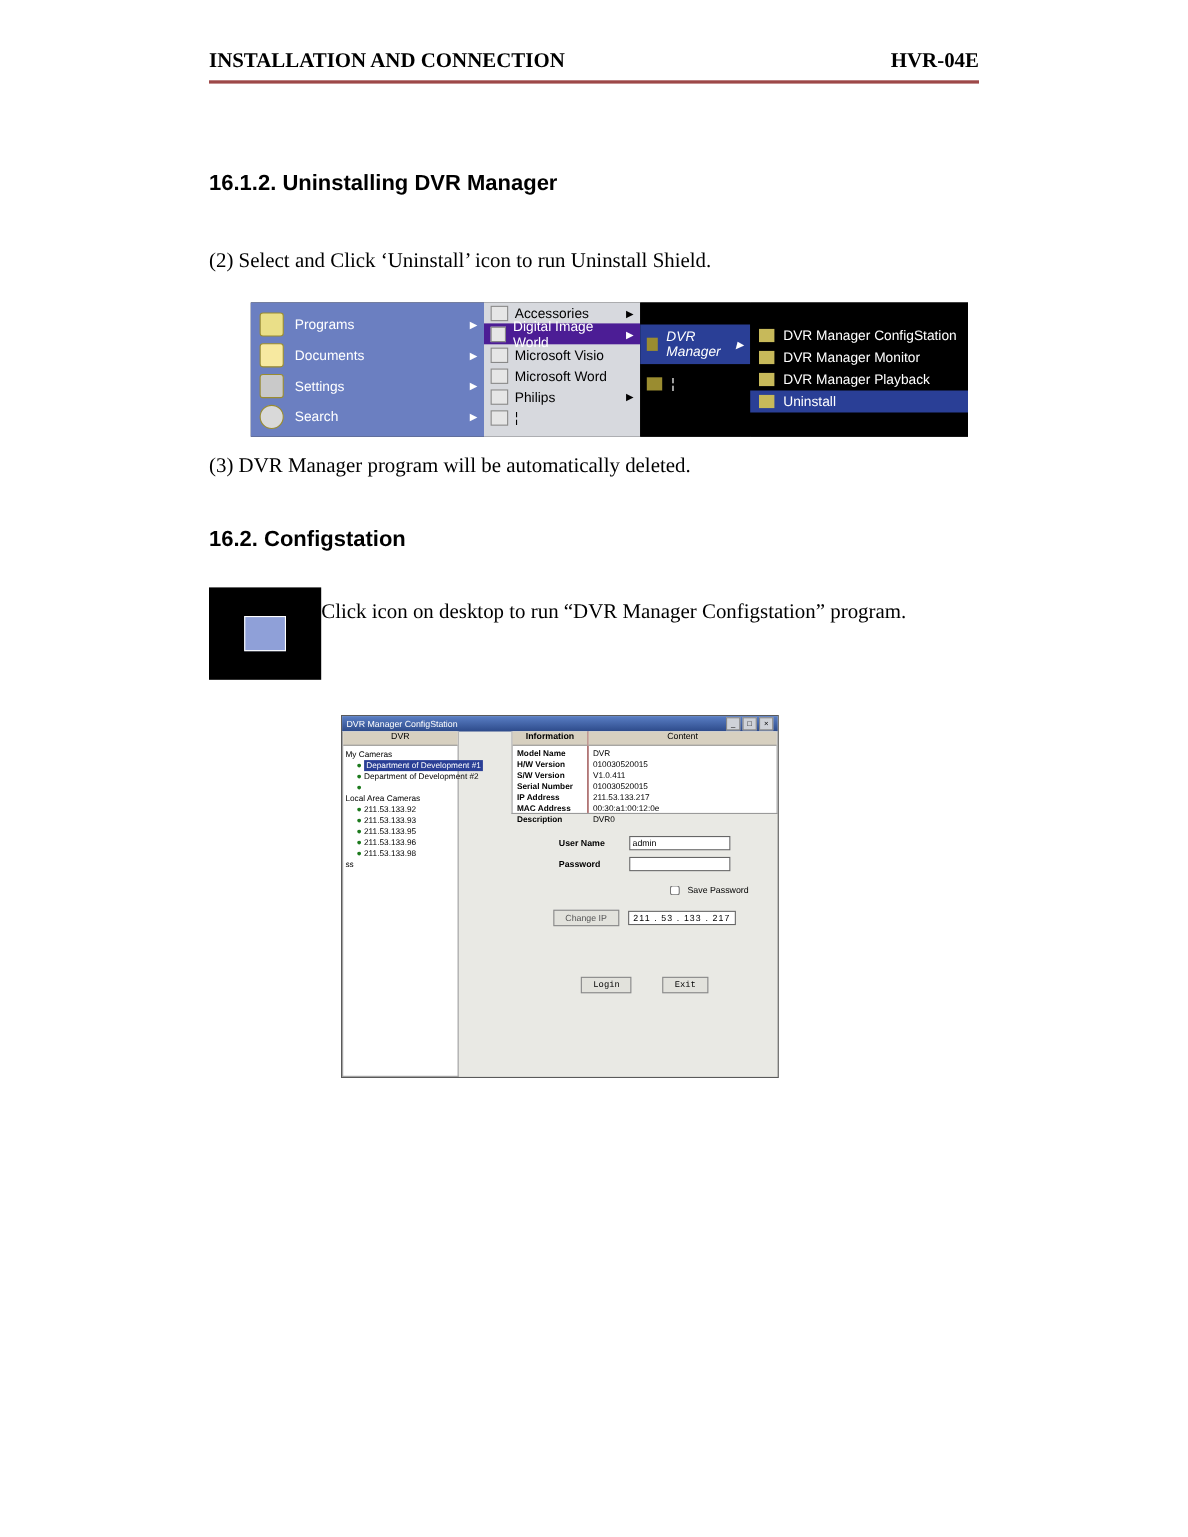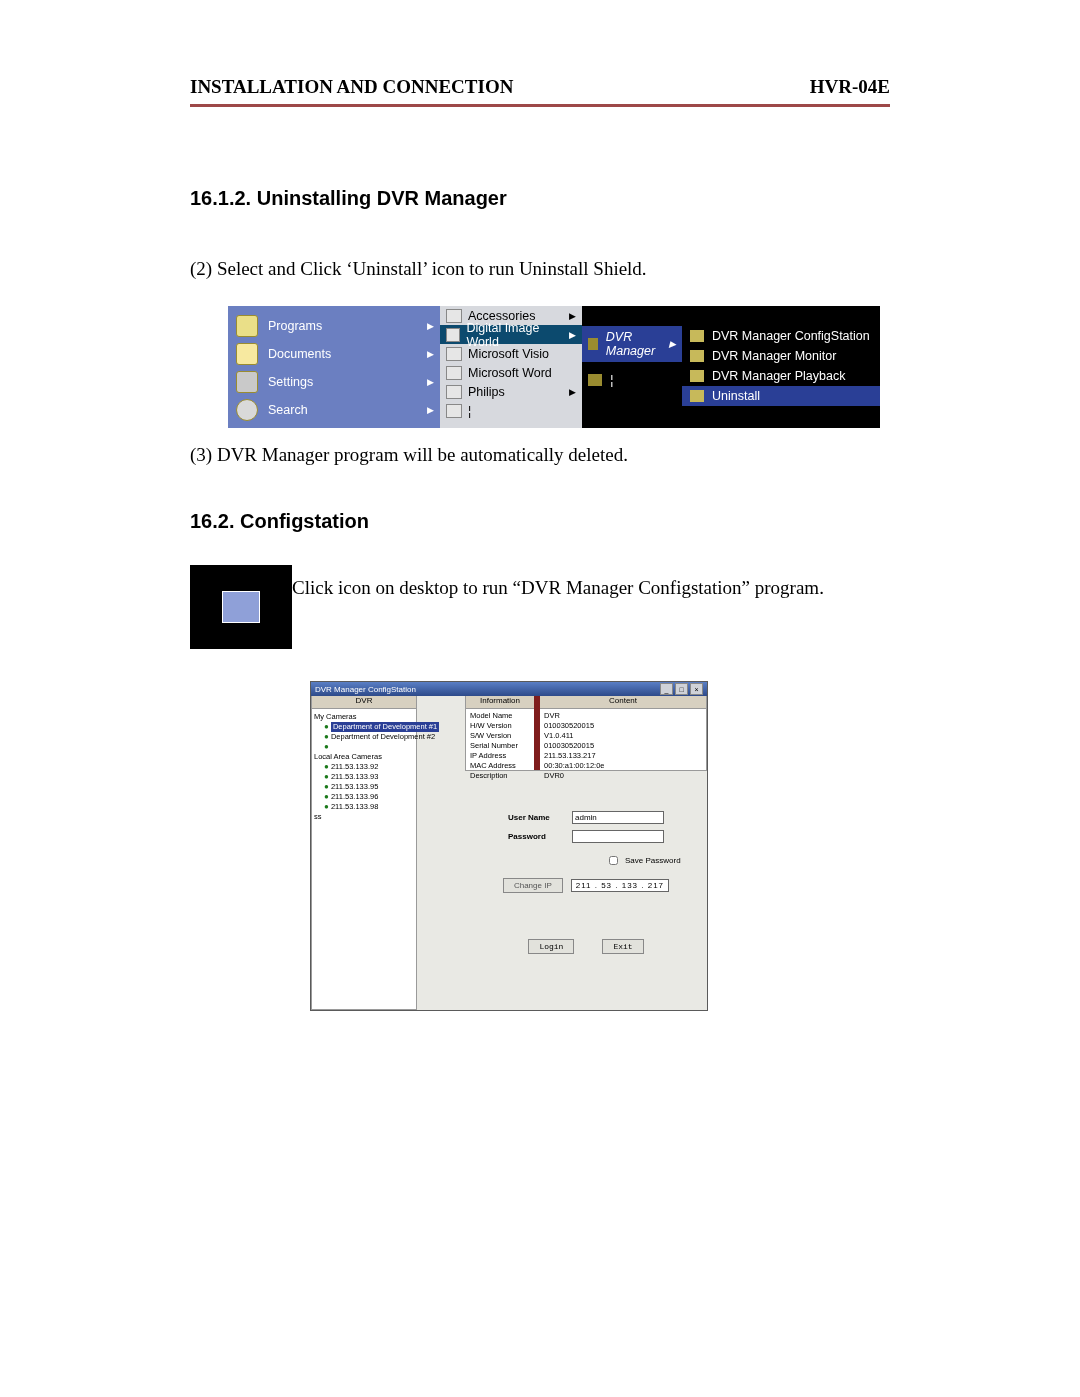--- a/index.html
+++ b/index.html
@@ -1,39 +1,39 @@
 <!DOCTYPE html>
 <html><head>
 <meta charset="utf-8">
 <style>
   html, body { margin:0; padding:0; background:#666; font-family:"Times New Roman", serif; }
   .page {
     width:1080px; height:1397px; background:#fff; margin:0 auto; position:relative;
     box-sizing:border-box;
   }
-  .content { position:absolute; left:190px; top:76px; width:700px; }
+  .content { position:absolute; left:190px; top:45px; width:700px; }
   .header-row { display:flex; justify-content:space-between; font-weight:bold; font-size:19px; }
   .hr-line { height:3px; background:#9d4848; margin-top:6px; }
   .sec-title { font-family:Arial, sans-serif; font-weight:bold; font-size:20px; margin-top:80px; }
   .body-text { font-size:19px; margin-top:30px; }
   .body-text.mt45 { margin-top:48px; }
 
   
   .menu-shot { margin:26px 0 0 38px; width:652px; height:122px; background:#000; display:flex; font-family:Tahoma, Arial, sans-serif; font-size:12.5px; color:#fff; }
   .menu-col { display:flex; flex-direction:column; }
   .col-left { width:212px; background:#6b7fc1; padding-top:6px; }
   .left-item { display:flex; align-items:center; height:28px; padding-left:8px; gap:10px; }
   .left-item .ic { width:20px; height:20px; background:#eadf88; border:1px solid #9a8c30; border-radius:3px; }
   .left-item .ic.doc { background:#f7e9a0; }
   .left-item .ic.set { background:#c9c9c9; }
   .left-item .ic.srch { background:#d9d9d9; border-radius:50%; }
   .left-item .arrow { margin-left:auto; margin-right:6px; font-size:9px; }
   .col-programs { width:142px; background:#d7d9de; color:#000; }
   .pg-item { display:flex; align-items:center; height:19px; padding:0 6px; gap:6px; }
-  .pg-item.sel { background:#0c4a6e; color:#fff; }
+  .pg-item.sel { background:#4c1d95; color:#fff; }
   .pg-item .picon { width:14px; height:12px; background:#e6e6e6; border:1px solid #888; }
   .pg-item .arrow { margin-left:auto; font-size:9px; }
   .col-dvr { width:100px; background:#000; color:#fff; padding-top:20px; }
   .dvr-item { display:flex; align-items:center; height:36px; padding:0 6px; gap:8px;font-style:italic; }
   .dvr-item.sel { background:#2a3f96; }
   .dvr-item .dicon { width:14px; height:12px; background:#9a8c30; }
   .dvr-item .arrow { margin-left:auto; font-size:9px; }
   .col-sub { width:198px; background:#000; color:#fff; padding-top:20px; }
   .sub-item { display:flex; align-items:center; height:20px; padding:0 8px; gap:8px; }
   .sub-item.sel { background:#2a3f96; }
@@ -55,21 +55,21 @@
   .tree { padding:3px 2px; font-size:7.5px; line-height:10px; }
   .tree .node { white-space:nowrap; }
   .tree .ind1 { padding-left:10px; }
   .tree .sel { background:#2a3f96; color:#fff; display:inline-block; padding:0 2px; }
   .tree .dot { color:#1d7a1d; font-size:8px; }
   .cs-right { flex:1; display:flex; flex-direction:column; }
   .info-panel { border:1px solid #9a9a9a; border-top:none; height:74px; background:#fff; display:flex; }
   .info-col { flex:1; }
   .info-hd { background:#d7d0c0; height:12px; text-align:center; font-size:8px; border-bottom:1px solid #9a9a9a; }
   .info-rows { font-size:7.5px; line-height:10px; padding:2px 4px; }
-  .login-area { flex:1; display:flex; flex-direction:column; align-items:center; justify-content:flex-start; padding-top:40px; }
+  .login-area { flex:1; display:flex; flex-direction:column; align-items:center; justify-content:flex-start; padding-top:20px; }
   .form-row { display:flex; align-items:center; gap:10px; margin-bottom:6px; font-size:8px; font-weight:bold; }
   .form-row label { width:54px; text-align:left; }
   .form-row input { width:86px; height:11px; border:1px solid #666; font-size:8px; padding:0 2px; }
   .save-row { font-size:8px; margin:4px 0 10px 64px; display:flex; align-items:center; gap:4px; align-self:flex-start; padding-left:76px; }
   .ip-row { display:flex; gap:8px; align-items:center; }
   .btn { background:#e2e2dc; border:1px solid #888; font-size:8px; padding:2px 10px; color:#555; }
   .btn.enabled { color:#000;font-family:Liberation Mono, monospace; }
   .ip-box { border:1px solid #666; padding:1px 4px; font-size:8px; background:#fff; letter-spacing:1px; }
   .login-btns { display:flex; gap:28px; margin-top:46px; }
 </style>
@@ -203,21 +203,21 @@
               <div class="node ind1"><span class="dot">●</span> 211.53.133.92</div>
               <div class="node ind1"><span class="dot">●</span> 211.53.133.93</div>
               <div class="node ind1"><span class="dot">●</span> 211.53.133.95</div>
               <div class="node ind1"><span class="dot">●</span> 211.53.133.96</div>
               <div class="node ind1"><span class="dot">●</span> 211.53.133.98</div>
               <div class="node ">ss</div>
             </div>
         </div>
         <div class="cs-right">
           <div class="info-panel">
-            <div class="info-col" style="flex:0 0 68px; border-right:6px solid #7f1d1d;">
+            <div class="info-col" style="flex:0 0 68px; border-right:1px solid #7f1d1d;font-weight:bold;">
               <div class="info-hd">Information</div>
               <div class="info-rows" id="info-k">
                   <div>Model Name</div>
                   <div>H/W Version</div>
                   <div>S/W Version</div>
                   <div>Serial Number</div>
                   <div>IP Address</div>
                   <div>MAC Address</div>
                   <div>Description</div>
                 </div>

